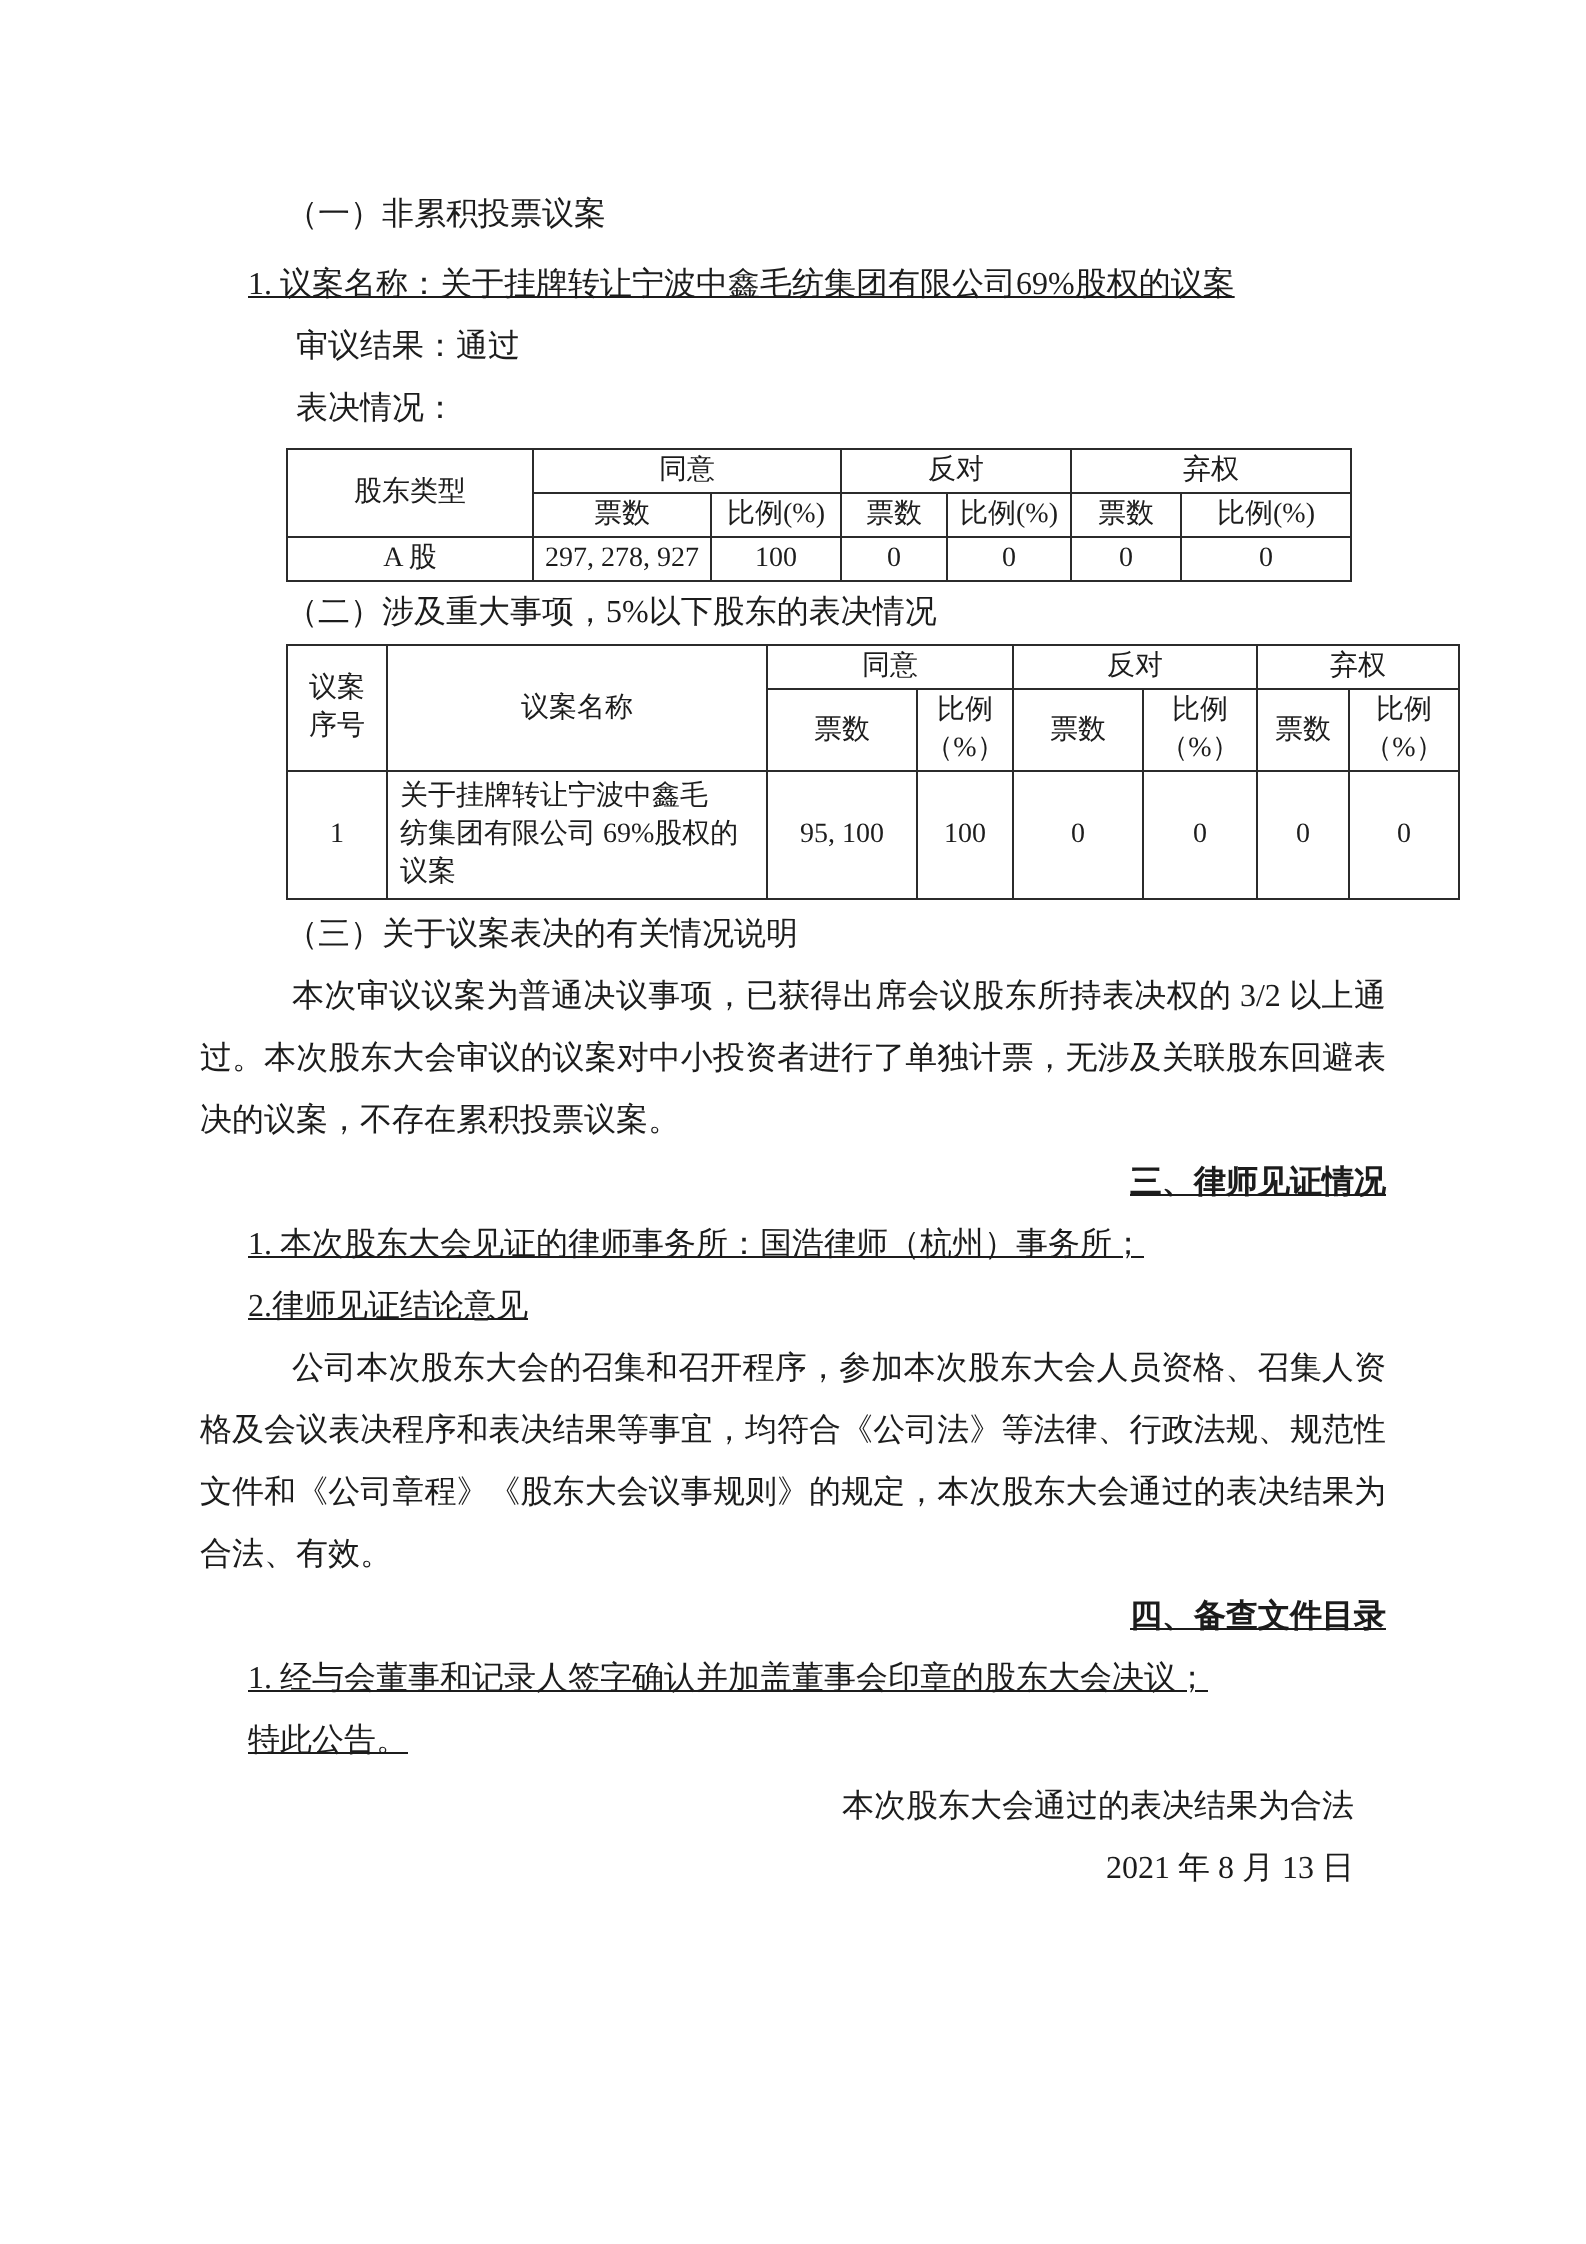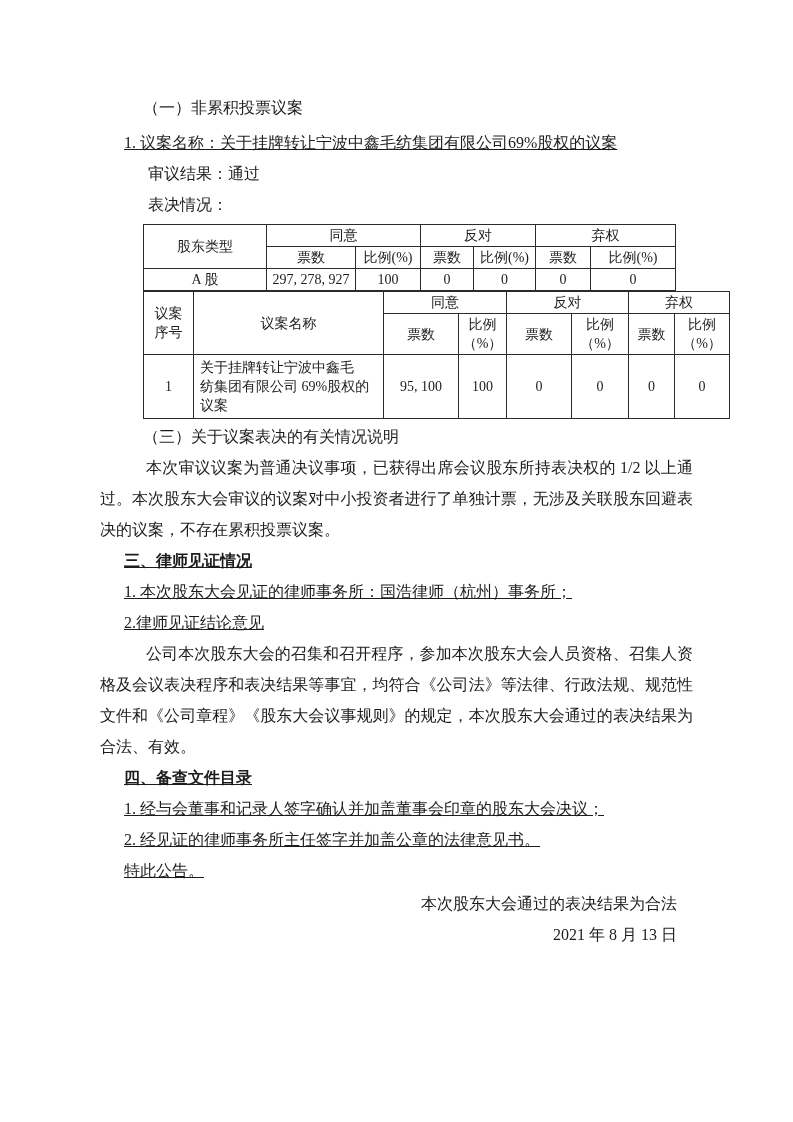--- a/index.html
+++ b/index.html
@@ -8,21 +8,21 @@
     background: #ffffff;
     color: #1c1c1c;
     font-family: "Liberation Serif", "DejaVu Serif", serif;
     overflow: hidden;
   }
   .content { padding: 92px 100px 0 100px; width: 593px; }
   .line { font-size: 16px; line-height: 31px; min-height: 31px; white-space: nowrap; }
   .ind-head { margin-left: 43px; }   
   .ind-num  { margin-left: 24px; text-decoration: underline; }   
   .ind-sub  { margin-left: 48px; }   
-  .bold { font-weight: bold; }
+  .bold { font-weight: bold; text-align: right; }
   .mt2 { margin-top: 2px; }
   .mt4 { margin-top: 4px; }
   .para {
     margin: 0; font-size: 16px; line-height: 31px;
     text-align: justify; text-indent: 46px;
   }
   table.vt {
     border-collapse: collapse; table-layout: fixed;
     font-size: 14px; color: #1c1c1c; margin-left: 43px;
   }
@@ -80,20 +80,21 @@
       <td>297, 278, 927</td>
       <td>100</td>
       <td>0</td>
       <td>0</td>
       <td>0</td>
       <td>0</td>
     </tr>
   </tbody>
     </table>
 
+  <div class="line ind-head">（二）涉及重大事项，5%以下股东的表决情况</div>
 
   <table class="vt t2">
     <colgroup>
       <col style="width:50px">
         <col style="width:190px">
         <col style="width:75px">
         <col style="width:48px">
       <col style="width:65px">
         <col style="width:57px">
         <col style="width:46px">
@@ -128,28 +129,27 @@
       <td>100</td>
       <td>0</td>
       <td>0</td>
       <td>0</td>
       <td>0</td>
     </tr>
   </tbody>
     </table>
 
   <div class="line ind-head mt2">（三）关于议案表决的有关情况说明</div>
-  <p class="para">本次审议议案为普通决议事项，已获得出席会议股东所持表决权的 1/2 以上通过。本次股东大会审议的议案对中小投资者进行了单独计票，无涉及关联股东回避表决的议案，不存在累积投票议案。</p>
+  <p class="para">本次审议议案为普通决议事项，已获得出席会议股东所持表决权的 3/2 以上通过。本次股东大会审议的议案对中小投资者进行了单独计票，无涉及关联股东回避表决的议案，不存在累积投票议案。</p>
 
   <div class="line ind-num bold">三、律师见证情况</div>
   <div class="line ind-num">1. 本次股东大会见证的律师事务所：国浩律师（杭州）事务所；</div>
   <div class="line ind-num">2.律师见证结论意见</div>
   <p class="para">公司本次股东大会的召集和召开程序，参加本次股东大会人员资格、召集人资格及会议表决程序和表决结果等事宜，均符合《公司法》等法律、行政法规、规范性文件和《公司章程》《股东大会议事规则》的规定，本次股东大会通过的表决结果为合法、有效。</p>
 
   <div class="line ind-num bold">四、备查文件目录</div>
   <div class="line ind-num">1. 经与会董事和记录人签字确认并加盖董事会印章的股东大会决议；</div>
-  <div class="line ind-num">2. 经见证的律师事务所主任签字并加盖公章的法律意见书。</div>
   <div class="line ind-num">特此公告。</div>
 
   <div class="line sig mt2">本次股东大会通过的表决结果为合法</div>
   <div class="line sig">2021 年 8 月 13 日</div>
 
 </div>
 
 </body></html>

